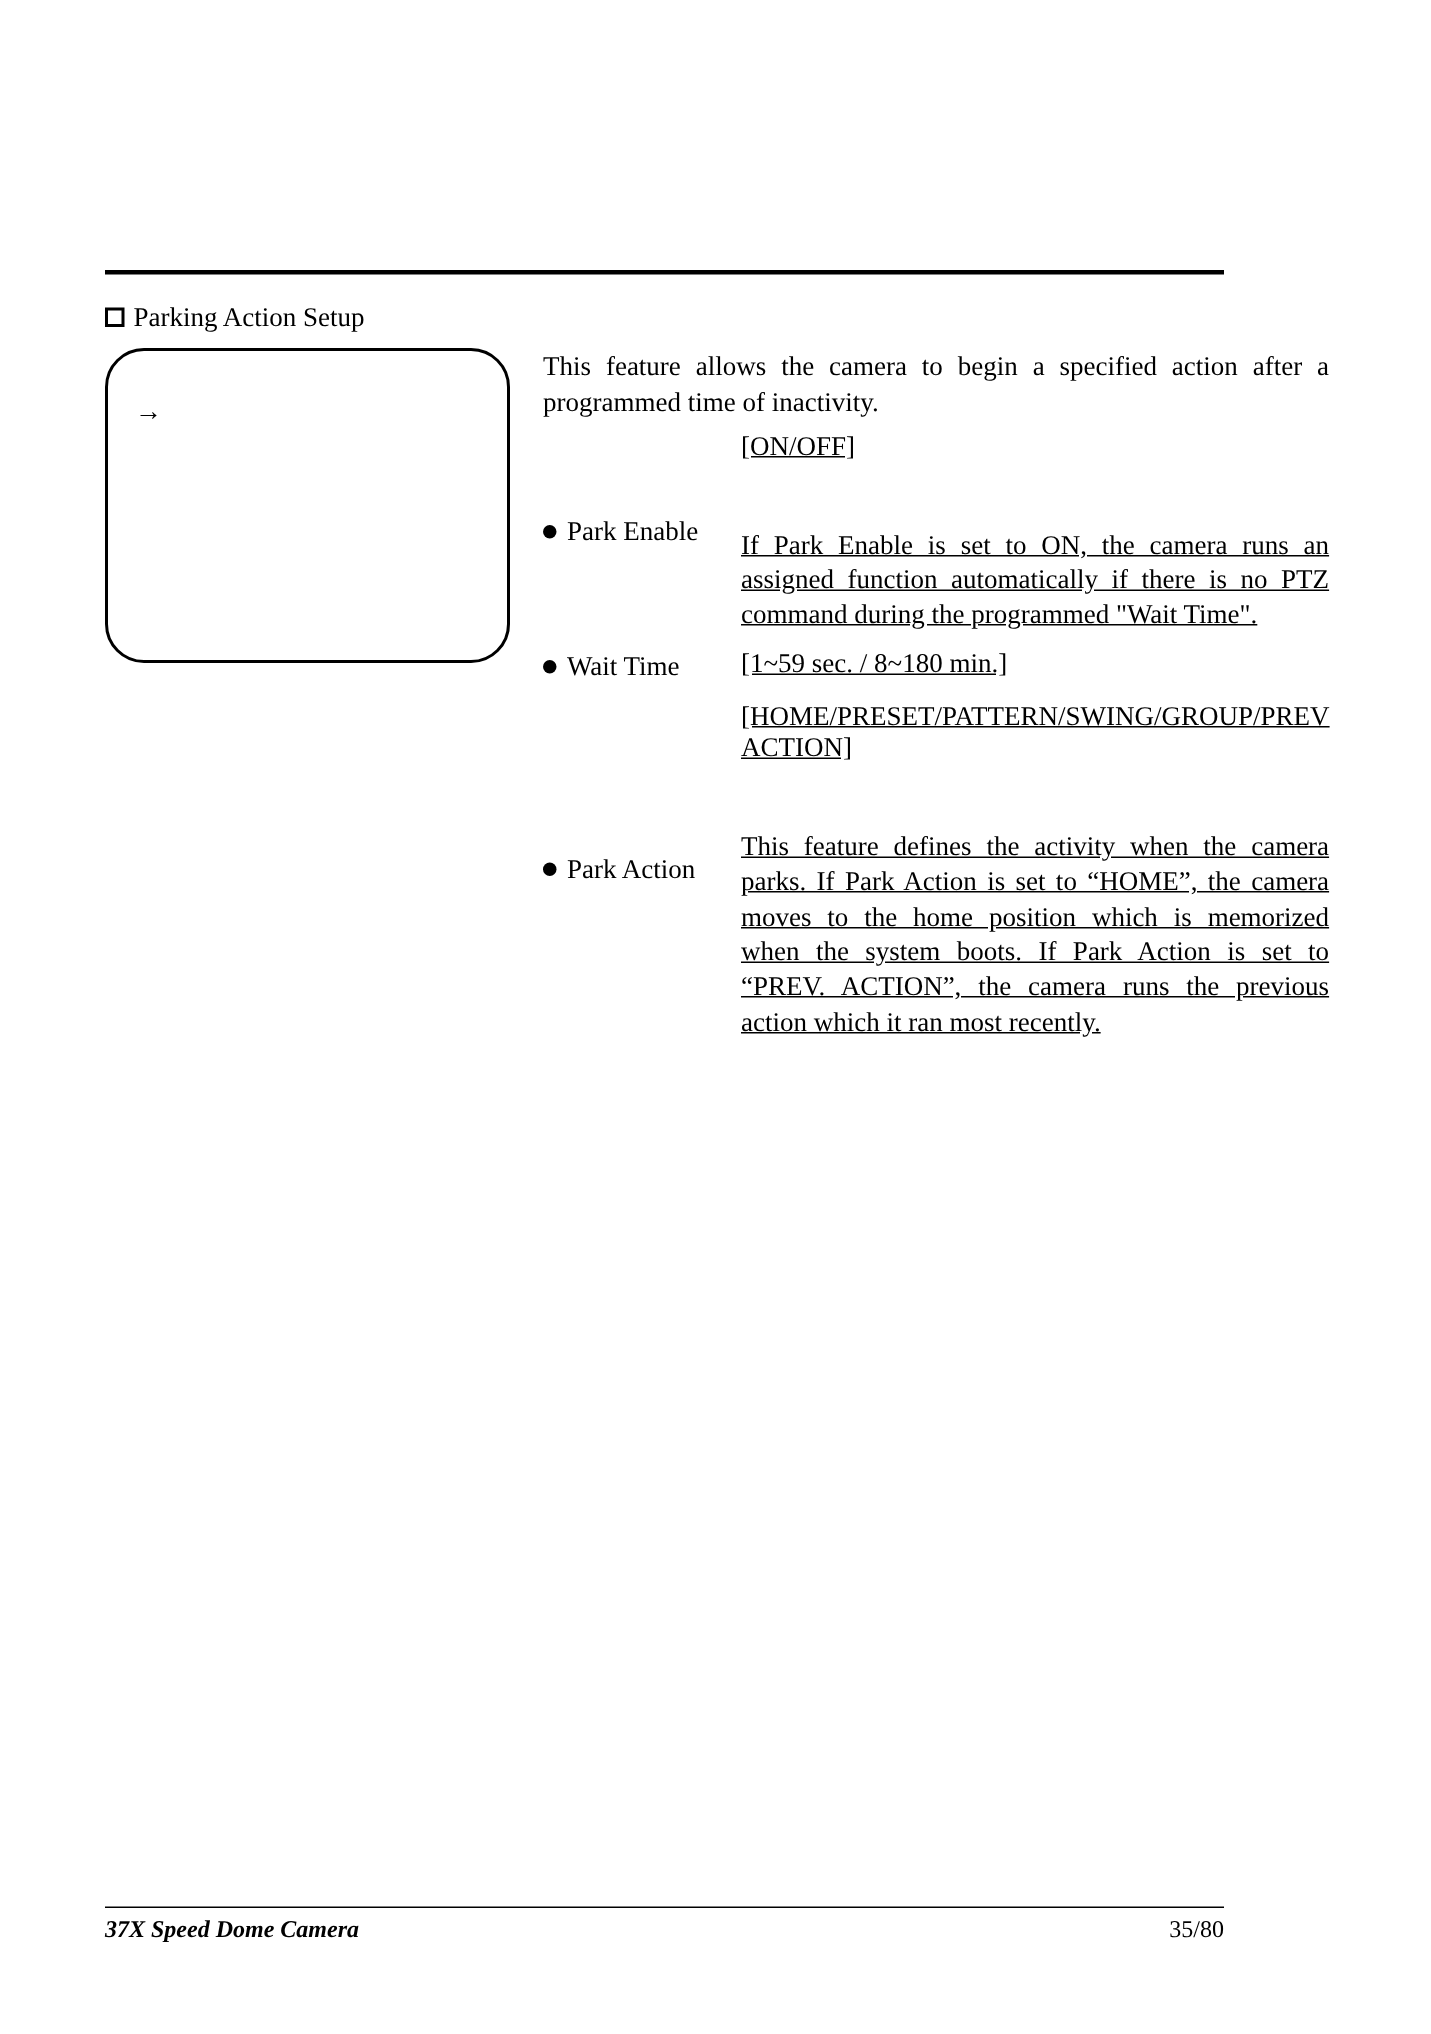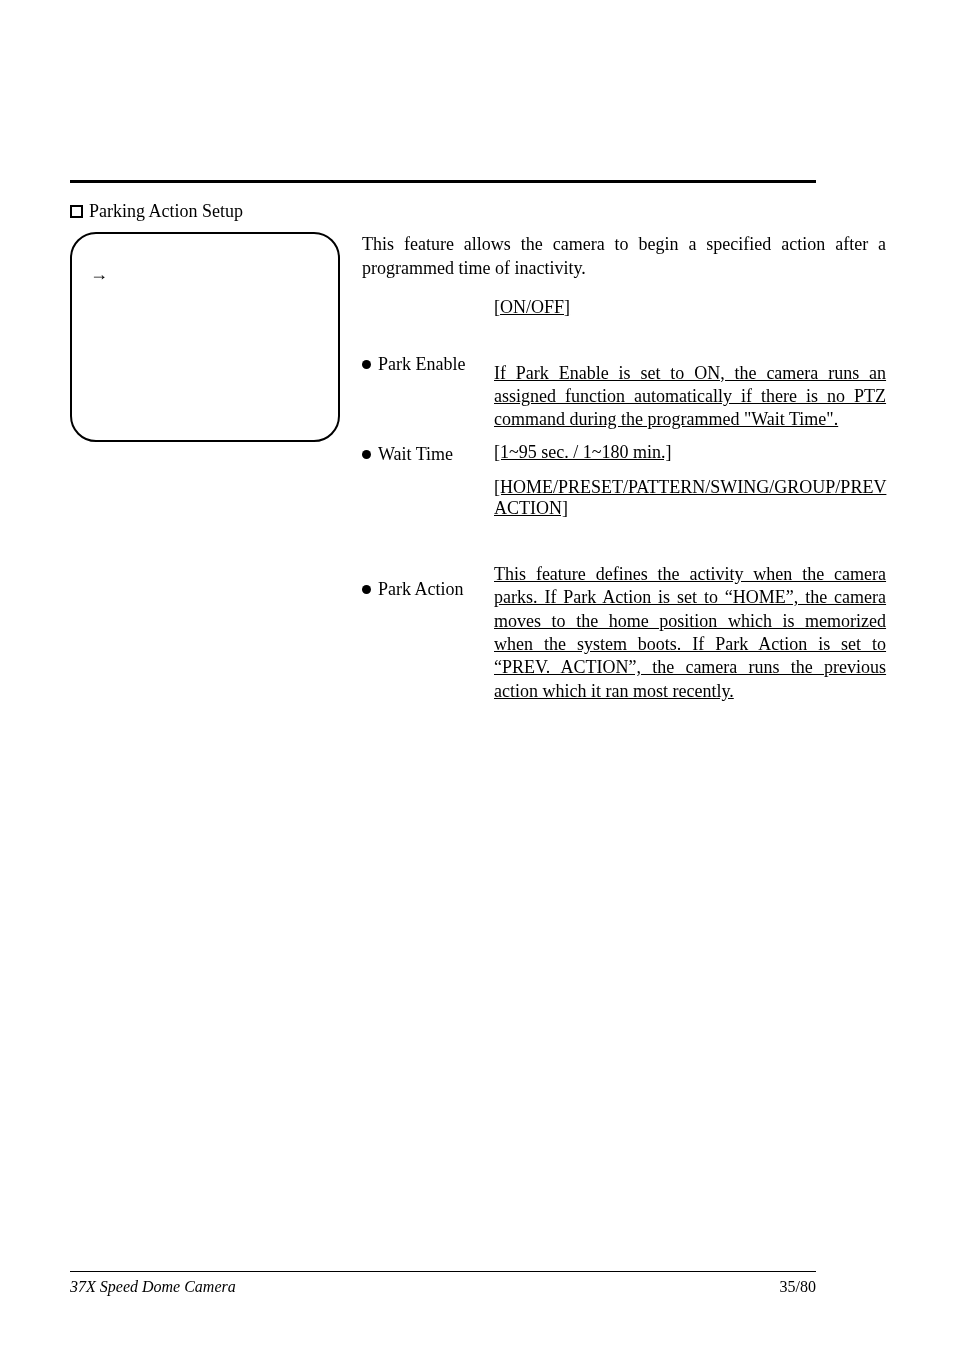--- a/index.html
+++ b/index.html
@@ -9,34 +9,34 @@
   .section-heading { font-size: 18px; margin-bottom: 10px; }
   .checkbox { display: inline-block; width: 13px; height: 13px; border: 2px solid #000; margin-right: 6px; vertical-align: -1px; }
   .content-row { display: flex; align-items: flex-start; }
   .side-box {
     width: 270px; height: 210px;
     border: 2px solid #000; border-radius: 26px;
     margin-right: 22px; padding: 30px 18px;
     flex: 0 0 auto; font-size: 18px;
   }
   .main-col { flex: 1 1 auto; font-size: 18px; }
-  .intro { text-align: justify; margin-bottom: 16px; line-height: 1.35; }
+  .intro { text-align: justify; margin-bottom: 6px; line-height: 1.35; }
   .item-row { display: flex; align-items: center; margin-bottom: 10px; }
   .item-label { width: 132px; flex: 0 0 auto; display: flex; align-items: flex-start; }
   .bullet-dot {
     width: 9px; height: 9px; background: #000; border-radius: 50%;
     display: inline-block; margin-right: 7px; margin-top: 6px; flex: 0 0 auto;
   }
   .item-body { flex: 1 1 auto; text-decoration: underline; }
   .item-value { margin-bottom: 4px; }
   .item-desc { text-align: justify; line-height: 1.3; margin-top: 44px; }
   .footer { position: absolute; left: 70px; right: 70px; bottom: 60px; }
   .hr-bottom { border: none; border-top: 1px solid #000; margin-bottom: 6px; }
   .footer-row { display: flex; justify-content: space-between; font-size: 16px; }
-  .footer-left { font-style: italic; }
+  .footer-left { font-style: italic; font-weight: bold; }
 </style>
 </head>
 <body>
 
 <div class="page">
 
   <hr class="hr-top">
 
   <div class="section-heading">
     <span class="checkbox"></span><span>Parking Action Setup</span>
@@ -59,21 +59,21 @@
           <div class="item-desc">If Park Enable is set to ON, the camera runs an assigned function automatically if there is no PTZ command during the programmed "Wait Time".</div>
         </div>
       </div>
 
       <div class="item-row">
         <div class="item-label">
           <span class="bullet-dot"></span>
           <span>Wait Time</span>
         </div>
         <div class="item-body">
-          <div class="item-value">[1~95 sec. / 1~180 min.]</div>
+          <div class="item-value">[1~59 sec. / 8~180 min.]</div>
         </div>
       </div>
 
       <div class="item-row">
         <div class="item-label">
           <span class="bullet-dot"></span>
           <span>Park Action</span>
         </div>
         <div class="item-body">
           <div class="item-value">[HOME/PRESET/PATTERN/SWING/GROUP/PREV ACTION]</div>

